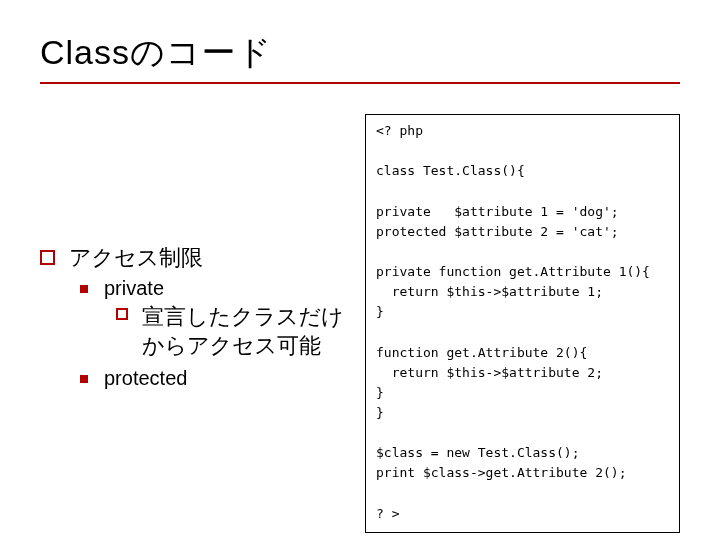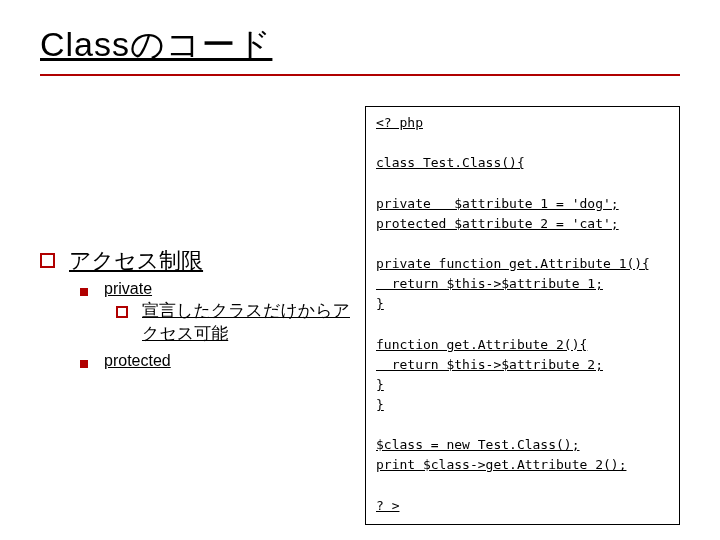--- a/index.html
+++ b/index.html
@@ -8,24 +8,23 @@
     width: 720px;
     height: 540px;
     font-family: "Meiryo", "MS Gothic", sans-serif;
     background: #fff;
     position: relative;
     box-sizing: border-box;
   }
   .slide {
     width: 720px;
     height: 400px;
-    padding: 22px 40px 20px 40px;
+    padding: 30px 40px 20px 40px;
     box-sizing: border-box;
     position: relative;
-    text-decoration: underline;
   }
   .title {
     font-size: 34px;
     font-weight: normal;
     color: #000;
     margin: 0 0 6px 0;
     letter-spacing: 1px;
   }
   .underline {
     border-bottom: 2px solid #b00000;
@@ -67,38 +66,38 @@
   }
   .bullet-sq-solid {
     width: 8px;
     height: 8px;
     background: #b00000;
     margin-top: 8px;
     margin-right: 16px;
     flex: 0 0 auto;
   }
   .lvl2 .text {
-    font-size: 16px;
+    font-size: 20px;
   }
   .lvl3 {
     display: flex;
     align-items: flex-start;
     margin-left: 76px;
     margin-bottom: 6px;
   }
   .bullet-sq-small {
     width: 8px;
     height: 8px;
     border: 2px solid #b00000;
     margin-top: 6px;
     margin-right: 14px;
     flex: 0 0 auto;
   }
   .lvl3 .text {
-    font-size: 17px;
+    font-size: 22px;
     line-height: 1.35;
   }
   .codebox {
     border: 1.5px solid #000;
     padding: 6px 10px 8px 10px;
     font-family: "MS Gothic", monospace;
     font-size: 13px;
     line-height: 1.55;
     white-space: pre;
     min-height: 330px;

